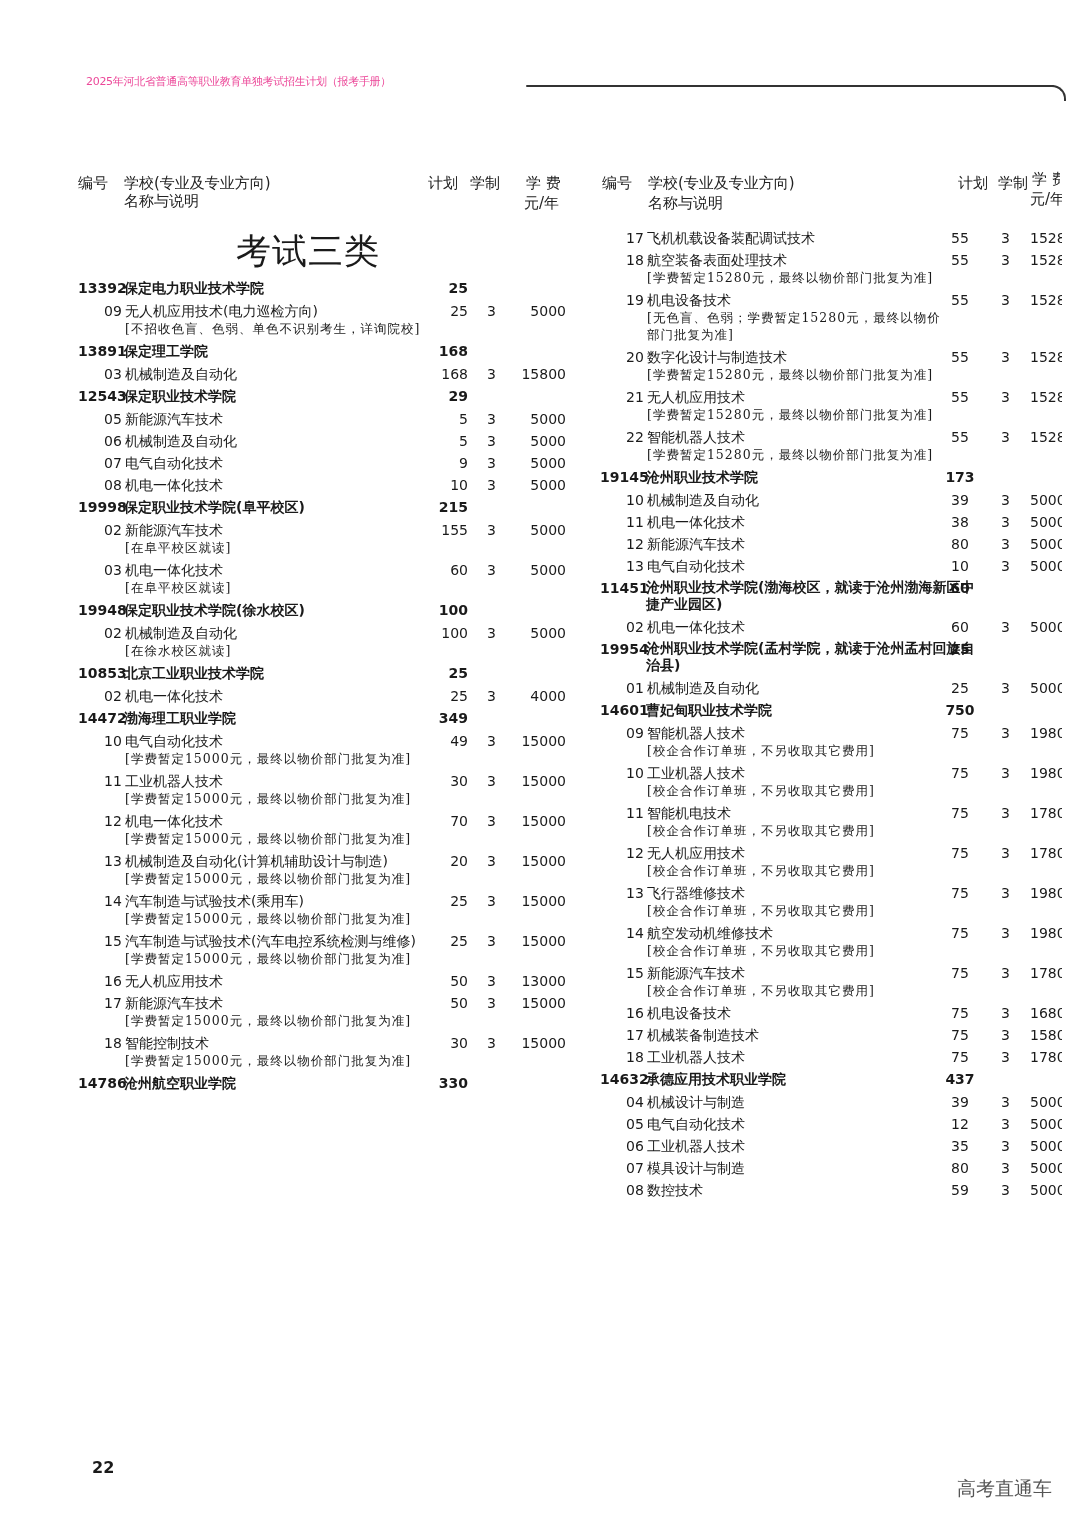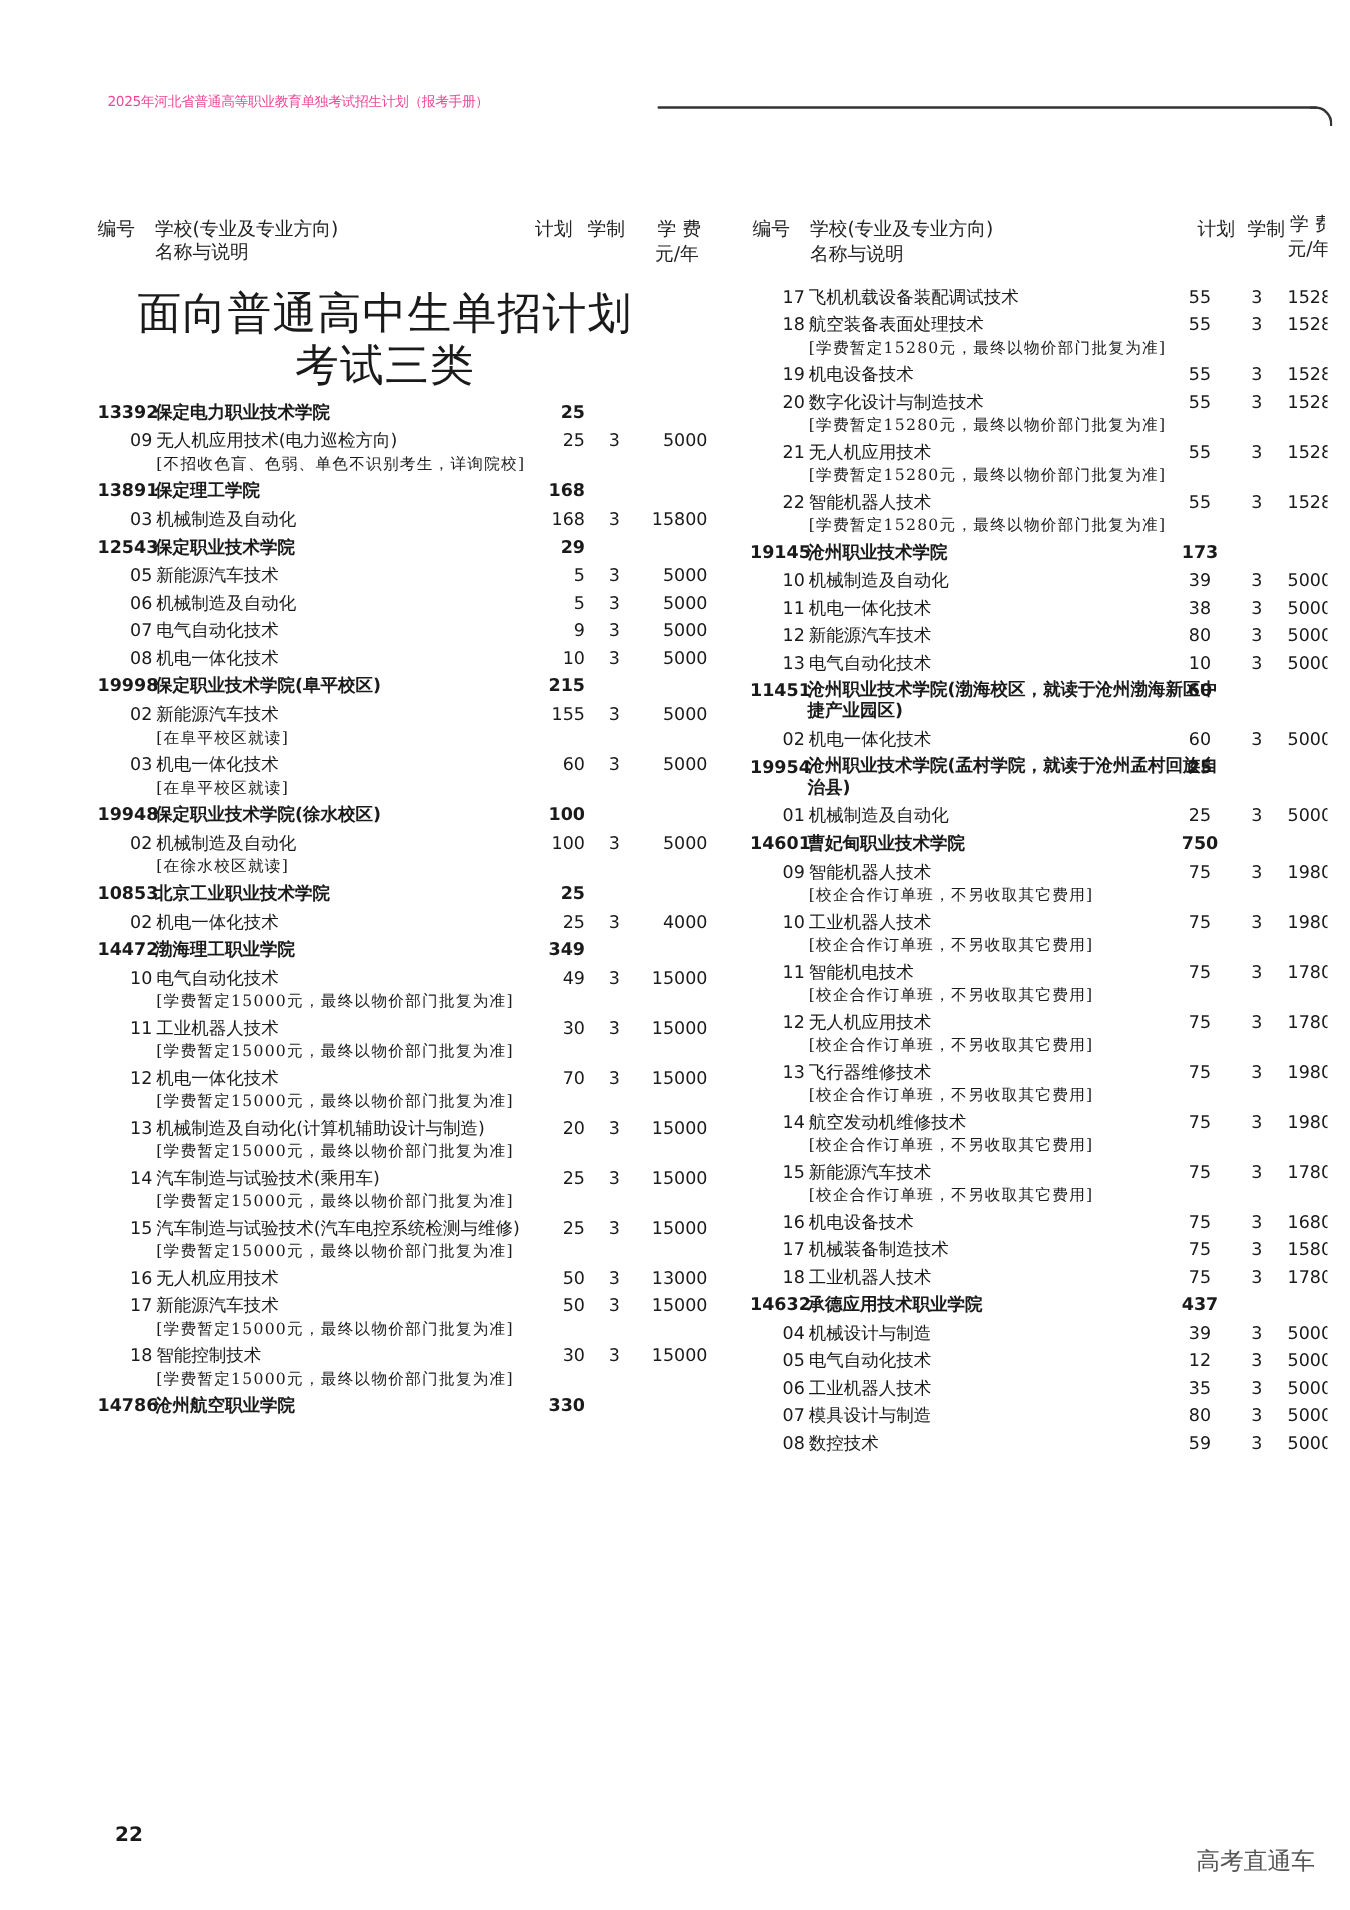--- a/index.html
+++ b/index.html
@@ -57,21 +57,20 @@
   <div class="colhead">
     <span style="left:0;top:4px">编号</span>
     <span style="left:46px;top:4px">学校(专业及专业方向)</span>
     <span style="left:46px;top:22px">名称与说明</span>
     <span style="left:350px;top:4px">计划</span>
     <span style="left:392px;top:4px">学制</span>
     <span style="left:448px;top:4px">学 费</span>
     <span style="left:446px;top:24px">元/年</span>
   </div>
   <div class="section-title">
-    <div>面向普通高中生单招计划</div>
     <div>考试三类</div>
   </div>
   <div id="left-rows">
       <div class="row school">
         <span class="code">13392</span>
         <span class="name">保定电力职业技术学院</span>
         <span class="plan">25</span>
       </div>
       <div class="row major">
         <span class="mcode">09</span>
@@ -281,20 +280,21 @@
         <span class="years">3</span>
         <span class="fee">15280</span>
         <div class="note">[学费暂定15280元，最终以物价部门批复为准]</div>
       </div>
       <div class="row major">
         <span class="mcode">19</span>
         <span class="mname">机电设备技术</span>
         <span class="plan">55</span>
         <span class="years">3</span>
         <span class="fee">15280</span>
+        <div class="note">[无色盲、色弱；学费暂定15280元，最终以物价部门批复为准]</div>
       </div>
       <div class="row major">
         <span class="mcode">20</span>
         <span class="mname">数字化设计与制造技术</span>
         <span class="plan">55</span>
         <span class="years">3</span>
         <span class="fee">15280</span>
         <div class="note">[学费暂定15280元，最终以物价部门批复为准]</div>
       </div>
       <div class="row major">

